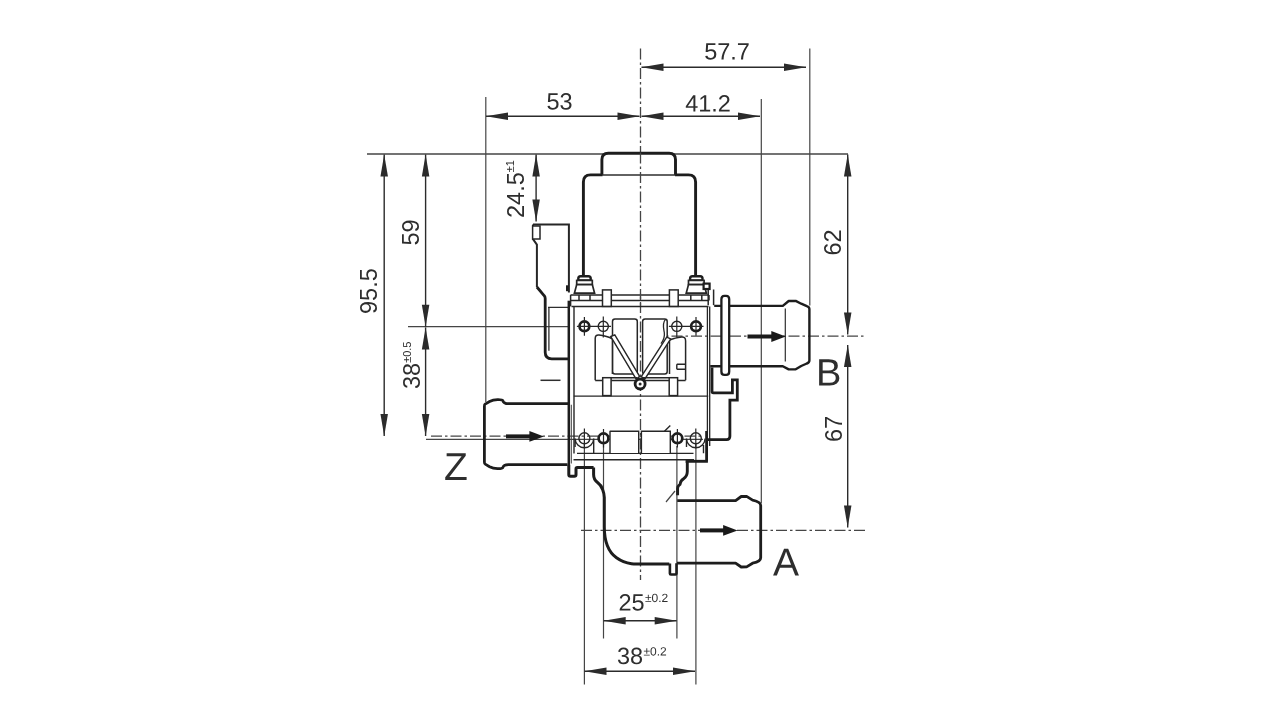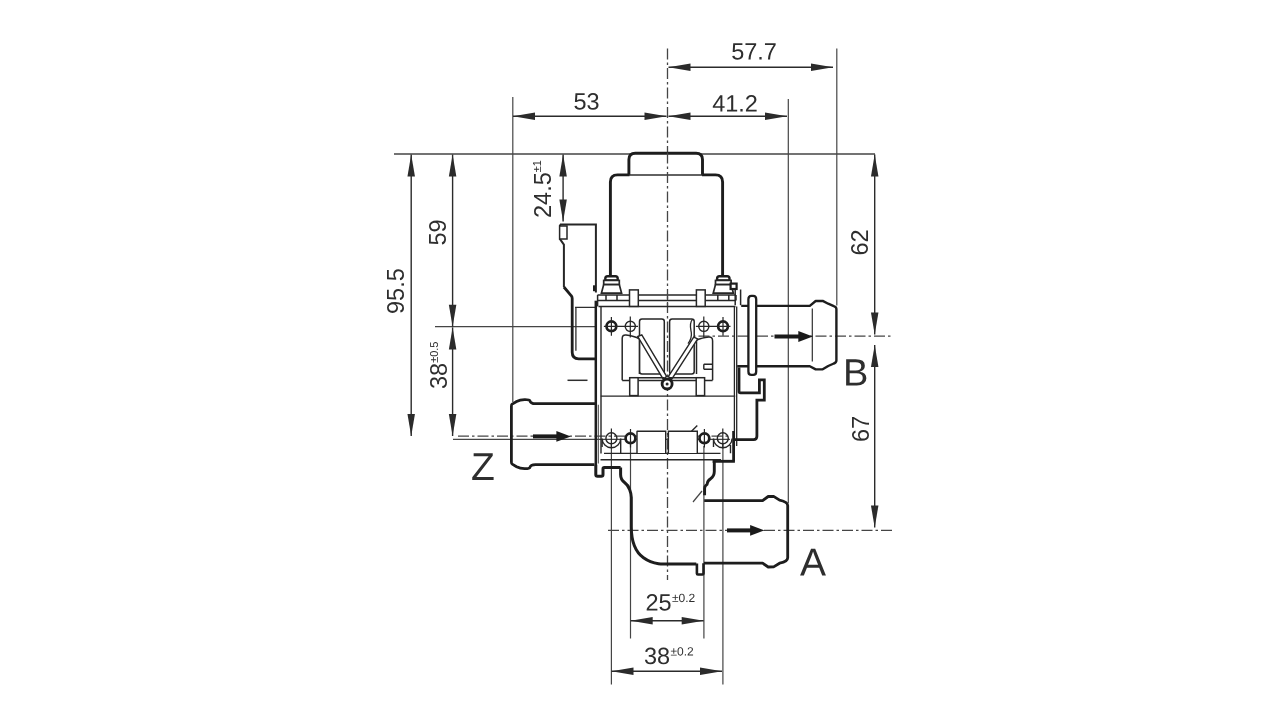--- a/index.html
+++ b/index.html
@@ -1,16 +1,16 @@
 <!DOCTYPE html>
 <html><head>
 <meta charset="utf-8">
 <style>
   html,body{margin:0;padding:0;background:#ffffff;} *{-webkit-font-smoothing:antialiased;}
-  .wrap{width:1144px;height:720px;position:relative;background:#fdba74;overflow:hidden;margin-left:27px;}
+  .wrap{width:1144px;height:720px;position:relative;background:#fdba74;overflow:hidden;}
   text{font-family:"Liberation Sans", sans-serif; fill:#2e2e2e; -webkit-font-smoothing:antialiased;}
 </style>
 </head>
 <body>
 <div class="wrap">
 <svg width="1280" height="720" viewBox="0 0 1280 720" xmlns="http://www.w3.org/2000/svg">
 
 <rect x="0" y="0" width="1280" height="720" fill="#ffffff"></rect>
 
 <g stroke="#454545" stroke-width="1.3" fill="none" stroke-dasharray="11 3 2.5 3">

